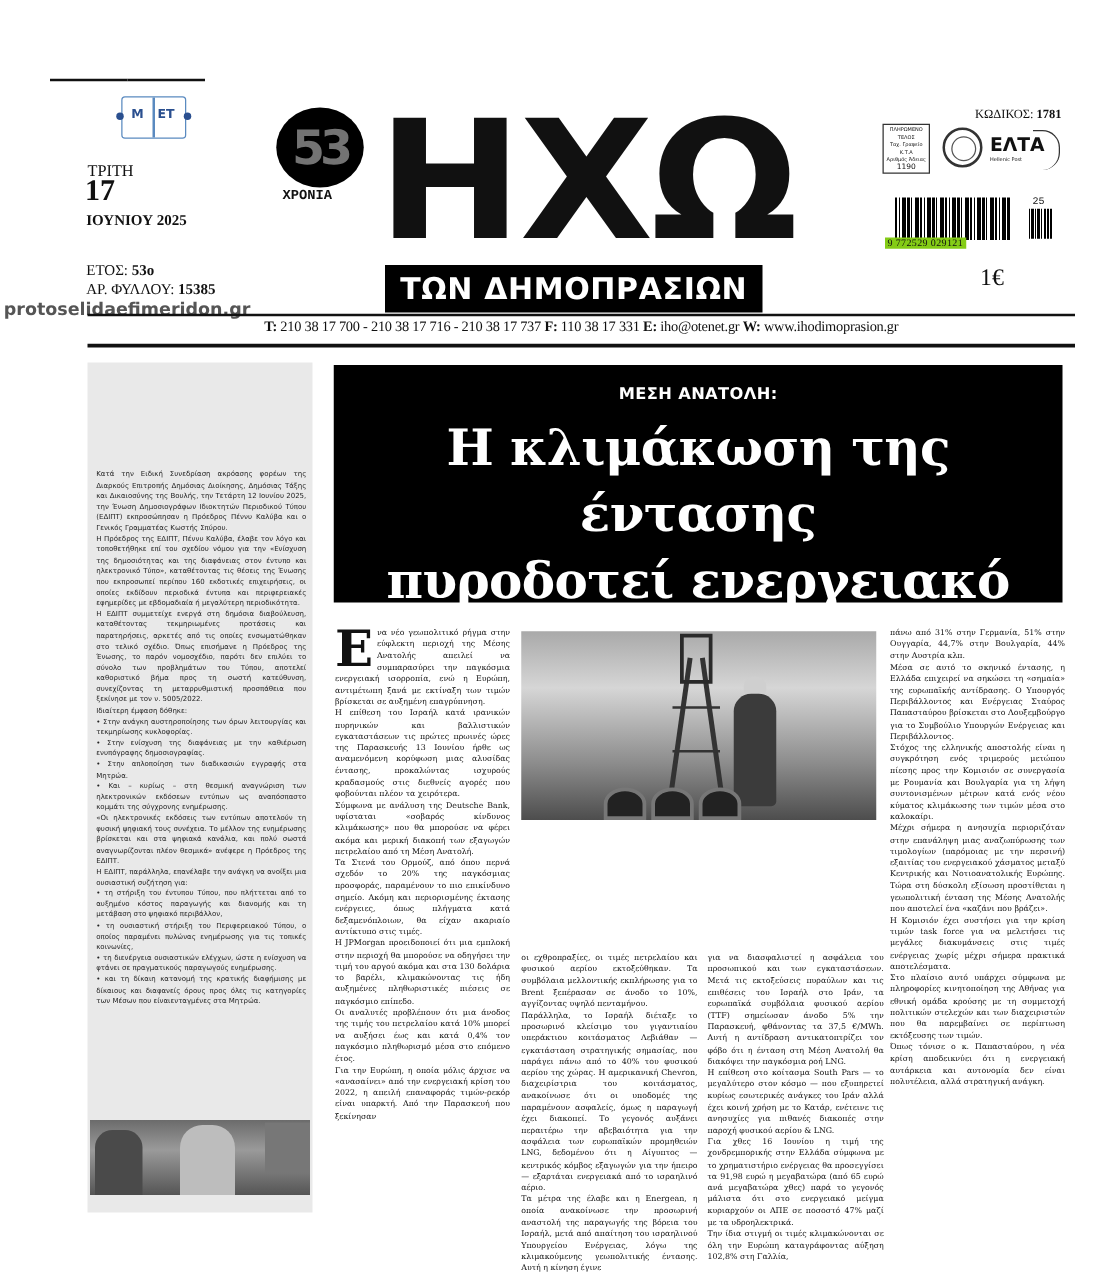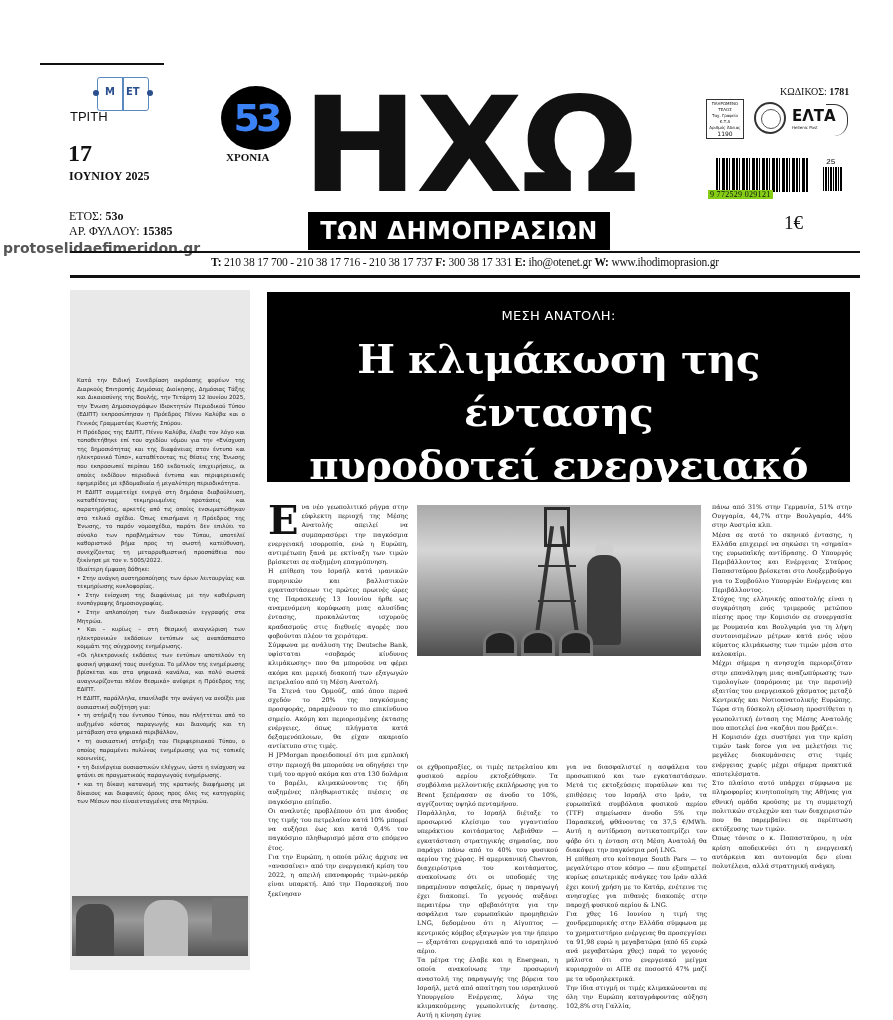--- a/index.html
+++ b/index.html
@@ -12,31 +12,31 @@
   .tagline { flex: 1; text-align: center; font-family: "Liberation Serif", serif; font-size: 19px; letter-spacing: 1.2px; color: #111; }
 
   .met-logo { position: absolute; top: 77px; left: 93px; width: 60px; height: 40px; }
   .met-book { position: absolute; left: 4px; top: 0; width: 52px; height: 34px; border: 1.5px solid #5a8ac0; border-radius: 3px; background: #fff; }
   .met-book:after { content: ""; position: absolute; left: 24px; top: 0; width: 1.5px; height: 32px; background: #5a8ac0; }
   .met-m, .met-et { position: absolute; top: 9px; font-family: "DejaVu Sans", sans-serif; font-weight: bold; font-size: 10px; color: #2a4f8f; }
   .met-m { left: 12px; } .met-et { left: 33px; }
   .met-dot-l, .met-dot-r { position: absolute; top: 13px; width: 6px; height: 6px; border-radius: 50%; background: #2a4f8f; }
   .met-dot-l { left: 0; } .met-dot-r { left: 54px; }
 
-  .date-day { position: absolute; top: 109px; left: 70px; font-family: Liberation Sans, sans-serif; font-size: 13px; }
+  .date-day { position: absolute; top: 129px; left: 70px; font-family: Liberation Serif, serif; font-size: 13px; }
   .date-num { position: absolute; top: 140px; left: 68px; font-family: "Liberation Serif", serif; font-weight: bold; font-size: 24px; }
   .date-month { position: absolute; top: 169px; left: 69px; font-family: "Liberation Serif", serif; font-weight: bold; font-size: 12px; }
   .year { position: absolute; top: 209px; left: 69px; font-family: "Liberation Serif", serif; font-size: 12px; }
   .year b, .issue b { font-weight: bold; }
   .issue { position: absolute; top: 224px; left: 69px; font-family: "Liberation Serif", serif; font-size: 12px; }
   .watermark { position: absolute; top: 240px; left: 3px; font-family: "DejaVu Sans", sans-serif; font-weight: bold; font-size: 14px; color: #555; }
 
   .years-badge { position: absolute; top: 86px; left: 218px; width: 80px; height: 80px; }
-  .years-circle { position: absolute; left: 3px; top: 0; width: 70px; height: 64px; border-radius: 50%; background: #000; color: #3b82f6; font-family: "DejaVu Sans", sans-serif; font-weight: bold; font-size: 38px; letter-spacing: -4px; text-align: center; line-height: 64px; }
-  .years-label { position: absolute; left: 8px; top: 65px; font-family: Liberation Serif, serif; font-weight: bold; font-size: 11px; }
+  .years-circle { position: absolute; left: 3px; top: 0; width: 70px; height: 64px; border-radius: 50%; background: #000; color: #737373; font-family: "DejaVu Sans", sans-serif; font-weight: bold; font-size: 38px; letter-spacing: -4px; text-align: center; line-height: 64px; }
+  .years-label { position: absolute; left: 8px; top: 65px; font-family: Liberation Mono, monospace; font-weight: bold; font-size: 11px; }
 
   .logo-main { position: absolute; top: 80px; left: 302px; width: 320px; height: 130px; font-family: "DejaVu Sans", sans-serif; font-weight: bold; font-size: 132px; line-height: 130px; letter-spacing: -2px; transform: scaleX(1.05); transform-origin: left; }
   .logo-sub { position: absolute; top: 212px; left: 308px; width: 302px; height: 38px; background: #000; color: #fff; font-family: "DejaVu Sans", sans-serif; font-weight: bold; font-size: 24px; text-align: center; line-height: 38px; letter-spacing: 0.5px; }
 
   .code { position: absolute; top: 86px; left: 780px; font-family: "Liberation Serif", serif; font-size: 10px; }
   .code b { font-weight: bold; }
   .stamp-box { position: absolute; top: 99px; left: 706px; width: 38px; height: 40px; border: 1px solid #333; font-family: "DejaVu Sans", sans-serif; font-size: 4px; text-align: center; line-height: 6px; padding-top: 1px; }
   .stamp-seal { position: absolute; top: 102px; left: 754px; width: 32px; height: 32px; border: 2px solid #333; border-radius: 50%; }
   .stamp-seal:after { content: ""; position: absolute; left: 5px; top: 5px; width: 18px; height: 18px; border: 1px solid #555; border-radius: 50%; }
   .elta { position: absolute; top: 107px; left: 792px; font-family: "DejaVu Sans", sans-serif; font-weight: bold; font-size: 15px; }
@@ -63,21 +63,21 @@
   .side-body { position: absolute; top: 86px; left: 7px; width: 168px; font-family: "DejaVu Sans", sans-serif; font-size: 5.6px; line-height: 8.6px; text-align: justify; color: #222; }
   .side-body p { margin: 0; }
   .side-photo { position: absolute; top: 606px; left: 2px; width: 176px; height: 60px;
     background: linear-gradient(180deg, #6b6b6b 0%, #9a9a9a 40%, #555 100%); }
   .side-photo .p1 { position: absolute; left: 4px; top: 8px; width: 38px; height: 52px; background: #4a4a4a; border-radius: 14px 14px 0 0; }
   .side-photo .p2 { position: absolute; left: 72px; top: 4px; width: 44px; height: 56px; background: #bdbdbd; border-radius: 18px 18px 0 0; }
   .side-photo .p3 { position: absolute; left: 140px; top: 2px; width: 36px; height: 40px; background: #777; }
 
   
   .lead-box { position: absolute; top: 292px; left: 267px; width: 583px; height: 190px; background: #000; color: #fff; }
-  .kicker { position: absolute; top: 16px; left: 0; width: 583px; text-align: center; font-family: "DejaVu Sans", sans-serif; font-weight: normal; font-size: 13px; letter-spacing: 0.3px; }
+  .kicker { position: absolute; top: 16px; left: 0; width: 583px; text-align: center; font-family: "DejaVu Sans", sans-serif; font-weight: bold; font-size: 13px; letter-spacing: 0.3px; }
   .headline { position: absolute; top: 40px; left: 0; width: 583px; text-align: center; font-family: "DejaVu Serif", serif; font-weight: bold; font-size: 40px; line-height: 53px; letter-spacing: -0.5px; }
   .subhead { position: absolute; top: 166px; left: 0; width: 583px; text-align: center; font-family: "DejaVu Sans", sans-serif; font-weight: bold; font-size: 12.2px; letter-spacing: -0.2px; white-space: nowrap; }
 
   
   .col { position: absolute; font-family: "DejaVu Serif", serif; font-size: 6.3px; line-height: 9.2px; text-align: justify; color: #111; }
   .col p { margin: 0; }
   .col1 { top: 502px; left: 268px; width: 140px; }
   .col2 { top: 762px; left: 417px; width: 141px; }
   .col3 { top: 762px; left: 566px; width: 141px; }
   .col4 { top: 502px; left: 712px; width: 140px; }
@@ -141,21 +141,21 @@
 
 <div class="barcode"></div>
 <div class="barcode-num">9 772529 029121</div>
 <div class="addon-num">25</div>
 <div class="addon"></div>
 <div class="price">1€</div>
 
 <div class="rule-top"></div>
 <div class="contact">
   <b>T:</b> <span>210 38 17 700 - 210 38 17 716 - 210 38 17 737</span>
-  <b>F:</b> <span>300 38 17 331</span>
+  <b>F:</b> <span>110 38 17 331</span>
   <b>E:</b> <span>iho@otenet.gr</span>
   <b>W:</b> <span>www.ihodimoprasion.gr</span>
 </div>
 <div class="rule-bottom"></div>
 
 <div class="side">
   <div class="side-body">
     <p>Κατά την Ειδική Συνεδρίαση ακρόασης φορέων της Διαρκούς Επιτροπής Δημόσιας Διοίκησης, Δημόσιας Τάξης και Δικαιοσύνης της Βουλής, την Τετάρτη 12 Ιουνίου 2025, την Ένωση Δημοσιογράφων Ιδιοκτητών Περιοδικού Τύπου (ΕΔΙΠΤ) εκπροσώπησαν η Πρόεδρος Πέννυ Καλύβα και ο Γενικός Γραμματέας Κωστής Σπύρου.</p>
     <p>Η Πρόεδρος της ΕΔΙΠΤ, Πέννυ Καλύβα, έλαβε τον λόγο και τοποθετήθηκε επί του σχεδίου νόμου για την «Ενίσχυση της δημοσιότητας και της διαφάνειας στον έντυπο και ηλεκτρονικό Τύπο», καταθέτοντας τις θέσεις της Ένωσης που εκπροσωπεί περίπου 160 εκδοτικές επιχειρήσεις, οι οποίες εκδίδουν περιοδικά έντυπα και περιφερειακές εφημερίδες με εβδομαδιαία ή μεγαλύτερη περιοδικότητα.</p>
     <p>Η ΕΔΙΠΤ συμμετείχε ενεργά στη δημόσια διαβούλευση, καταθέτοντας τεκμηριωμένες προτάσεις και παρατηρήσεις, αρκετές από τις οποίες ενσωματώθηκαν στο τελικό σχέδιο. Όπως επισήμανε η Πρόεδρος της Ένωσης, το παρόν νομοσχέδιο, παρότι δεν επιλύει το σύνολο των προβλημάτων του Τύπου, αποτελεί καθοριστικό βήμα προς τη σωστή κατεύθυνση, συνεχίζοντας τη μεταρρυθμιστική προσπάθεια που ξεκίνησε με τον ν. 5005/2022.</p>

